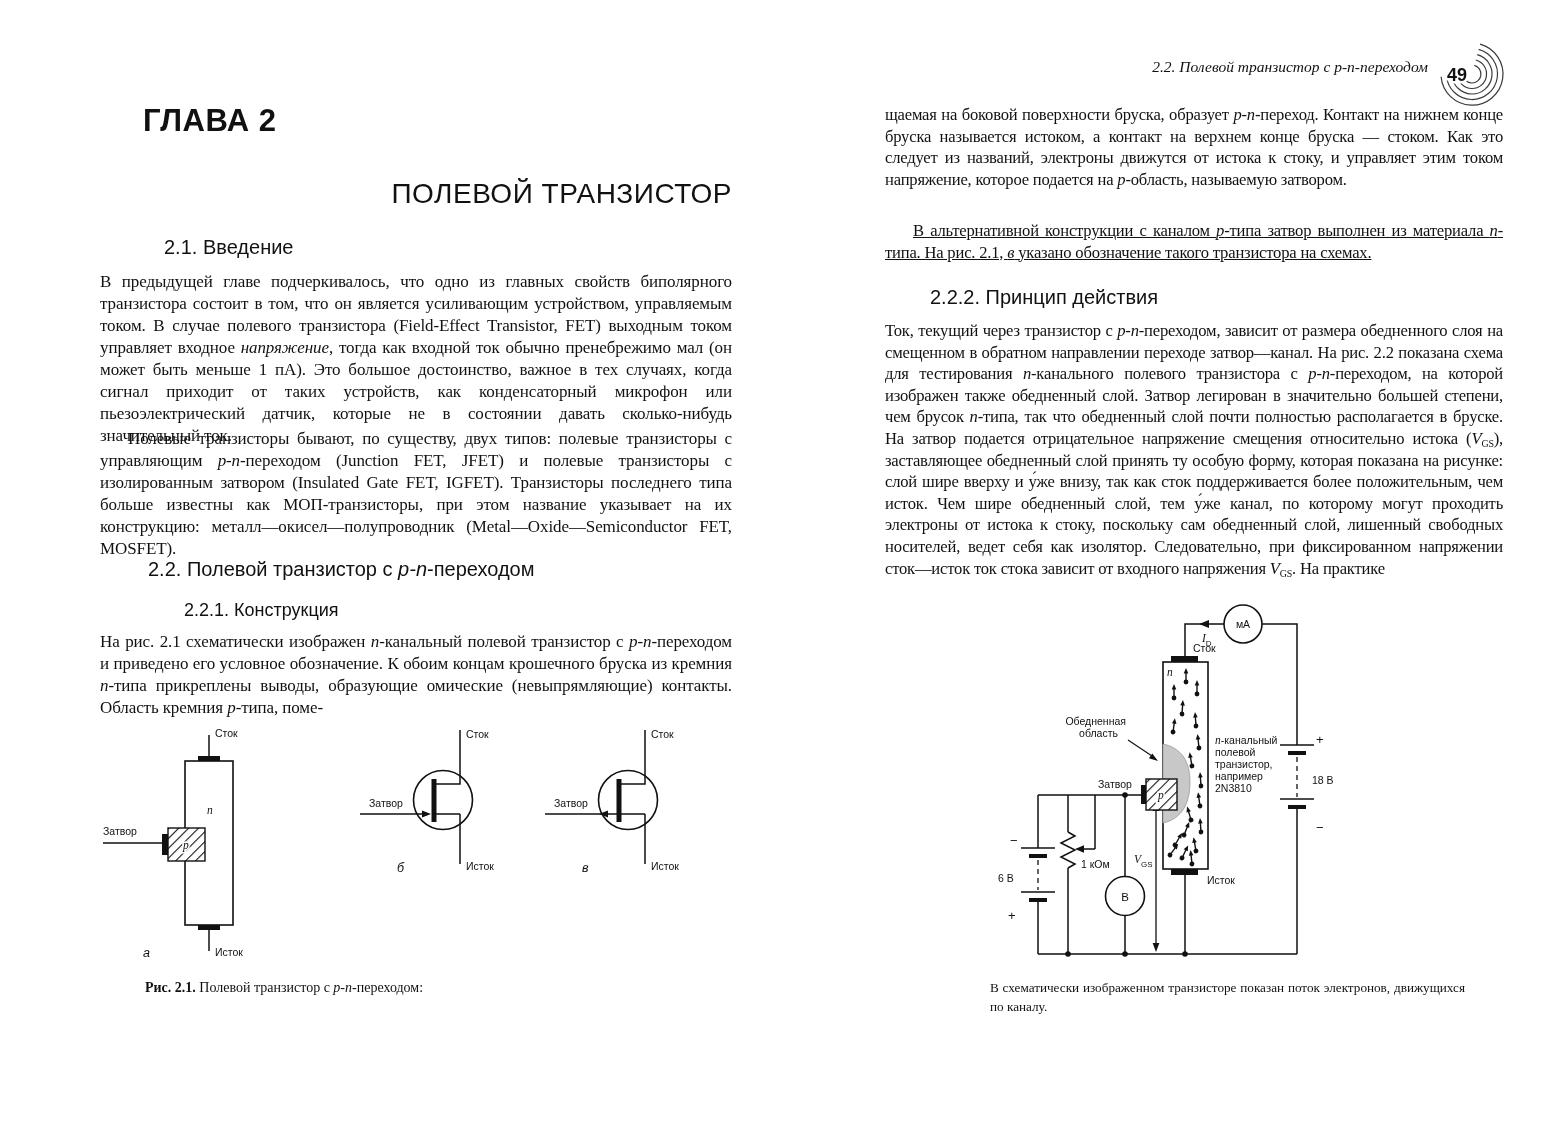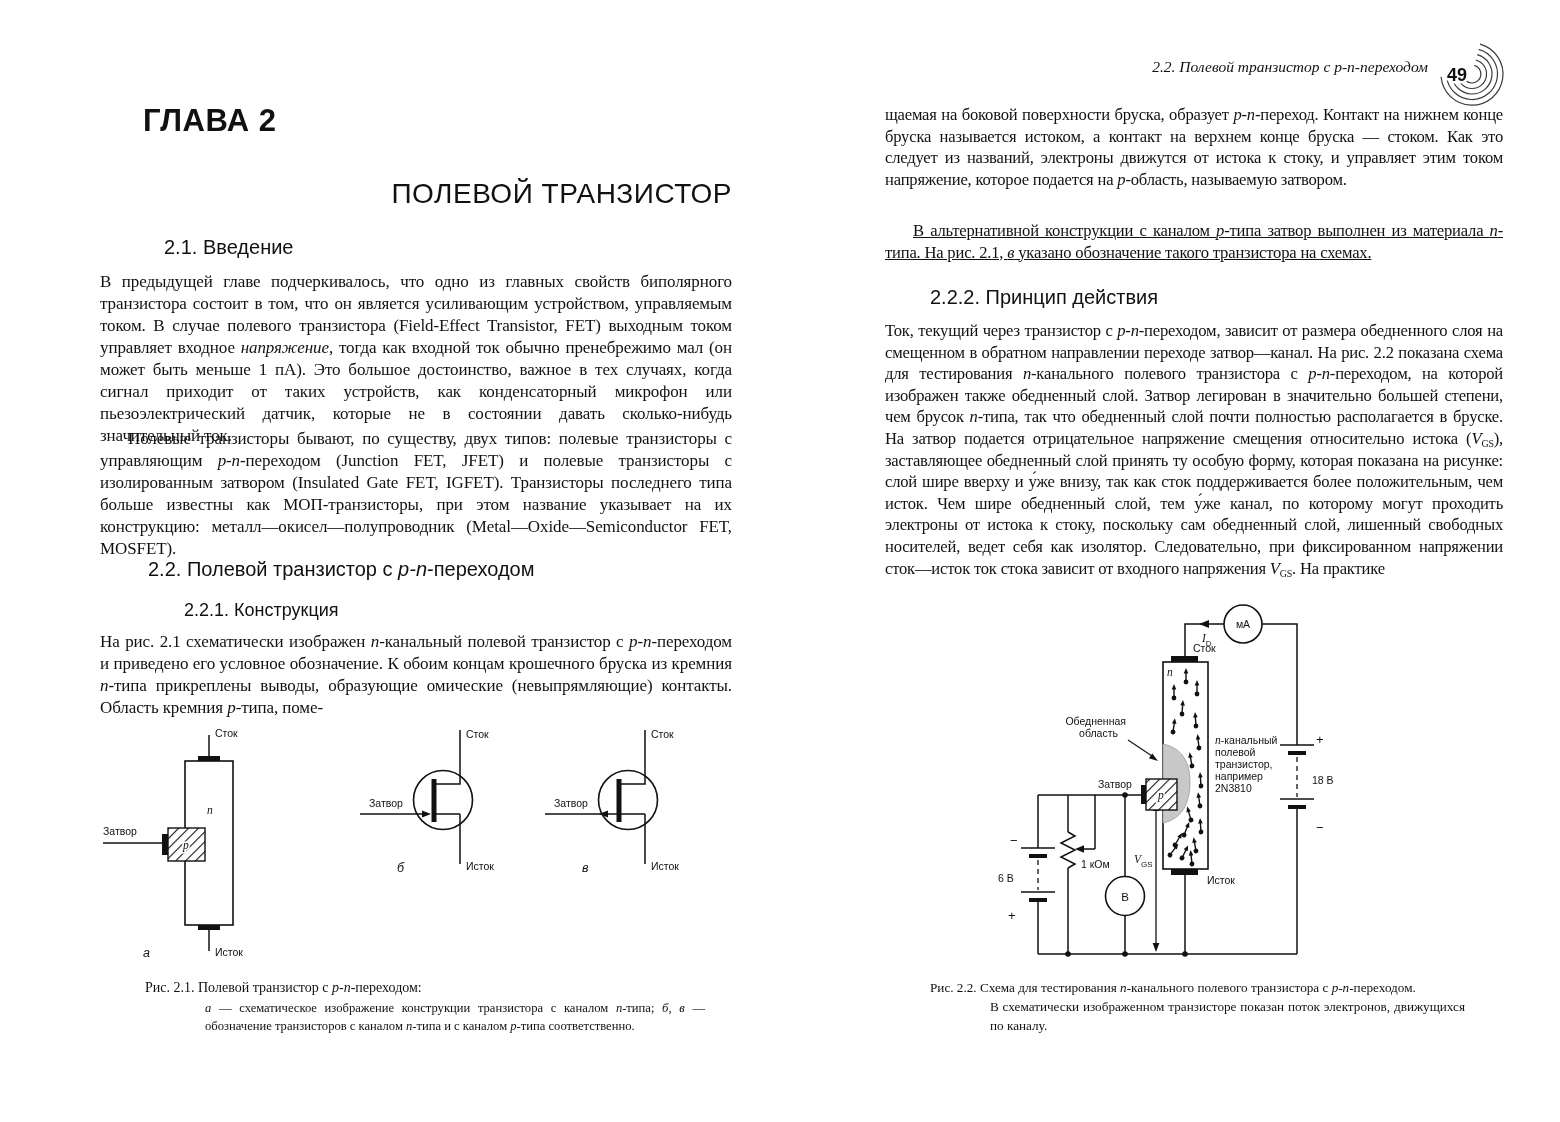--- a/index.html
+++ b/index.html
@@ -18,21 +18,21 @@
   .col-r{width:618px;}
   .bt{font-size:17px;line-height:22px;text-align:justify;letter-spacing:-0.1px;}
   .btr{font-size:16.6px;line-height:21.6px;text-align:justify;letter-spacing:-0.2px;}
   .ind{text-indent:28px;}
   sub{font-size:60%;line-height:0;vertical-align:-0.28em;}
   
   .runhead{font-style:italic;font-size:15.5px;text-align:right;}
   
   .caption p{margin:0;}
   .cap-line{font-size:14px;line-height:18px;}
-  .cap-label{font-weight:normal;}
+  .cap-label{font-weight:bold;}
   .subcap{font-size:12.6px;line-height:17.5px;text-align:justify;margin-left:60px !important;margin-top:3px !important;width:500px;}
   .cap2{font-size:13.2px;line-height:19px;width:535px;padding-left:60px;text-indent:-60px;text-align:justify;}
   .cap2-cont{font-size:13.2px;line-height:19px;width:475px;margin-left:60px !important;text-align:justify;}
   
   svg text{font-family:"Liberation Sans",sans-serif;font-size:10.5px;fill:#111;}
   svg .lbl-ser-i{font-family:"Liberation Serif",serif;font-style:italic;font-size:11.5px;}
   svg .lbl-sans-i{font-style:italic;font-size:12.5px;}
   svg .halo{paint-order:stroke;stroke:#fff;stroke-width:3px;}
   svg .w{stroke:#111;stroke-width:1.5;fill:none;}
   svg .w2{stroke:#111;stroke-width:1.6;fill:none;}
@@ -105,21 +105,20 @@
     <polygon class="fb" points="504,91 513,87.4 513,94.6"></polygon>
     <text x="556" y="15">Сток</text>
     <text x="459" y="84">Затвор</text>
     <text x="556" y="147">Исток</text>
     <text class="lbl-sans-i" x="487" y="149">в</text>
   </g>
 </svg>
 
 <div class="abs caption" style="left:145px;top:979px;width:575px;">
   <p class="cap-line"><span class="cap-label">Рис. 2.1.</span> <span>Полевой транзистор с <i>p-n</i>-переходом:</span></p>
-  <p class="subcap"><i>а</i> — схематическое изображение конструкции транзистора с каналом <i>n</i>-типа; <i>б</i>, <i>в</i> — обозначение транзисторов с каналом <i>n</i>-типа и с каналом <i>p</i>-типа соответственно.</p>
 </div>
 
 <div class="abs runhead" style="left:885px;top:58px;width:543px;">2.2. Полевой транзистор с p-n-переходом</div>
 
 <svg class="abs" style="left:1436px;top:42px;" width="80" height="72" viewBox="-10 -2 80 72">
   <g fill="none" stroke="#3a3a3a" stroke-width="1.2">
     <path d="M28.3,21.3 A9,9 0 1 1 17.0,30.8"></path>
     <path d="M29.8,16.0 A14.5,14.5 0 1 1 11.6,31.3"></path>
     <path d="M31.2,10.7 A20,20 0 1 1 6.1,31.7"></path>
     <path d="M32.6,5.4 A25.5,25.5 0 1 1 0.6,32.2"></path>
@@ -262,15 +261,14 @@
     <line class="w" x1="330" y1="207" x2="364" y2="207"></line>
     <line x1="338" y1="215" x2="356" y2="215" stroke="#111" stroke-width="4"></line>
     <path class="w" d="M347,217 V362"></path>
     <text x="366" y="152" style="font-size:13px">+</text>
     <text x="362" y="192">18 В</text>
     <text x="366" y="240" style="font-size:13px">−</text>
   </g>
 </svg>
 
 <div class="abs caption" style="left:930px;top:978px;">
-  <p class="cap2"><span class="cap-label">Рис. 2.2.</span> <span>Схема для тестирования <i>n</i>-канального полевого транзистора с <i>p-n</i>-переходом.</span></p>
   <p class="cap2-cont">В схематически изображенном транзисторе показан поток электронов, движущихся по каналу.</p>
 </div>
 
 </body></html>

